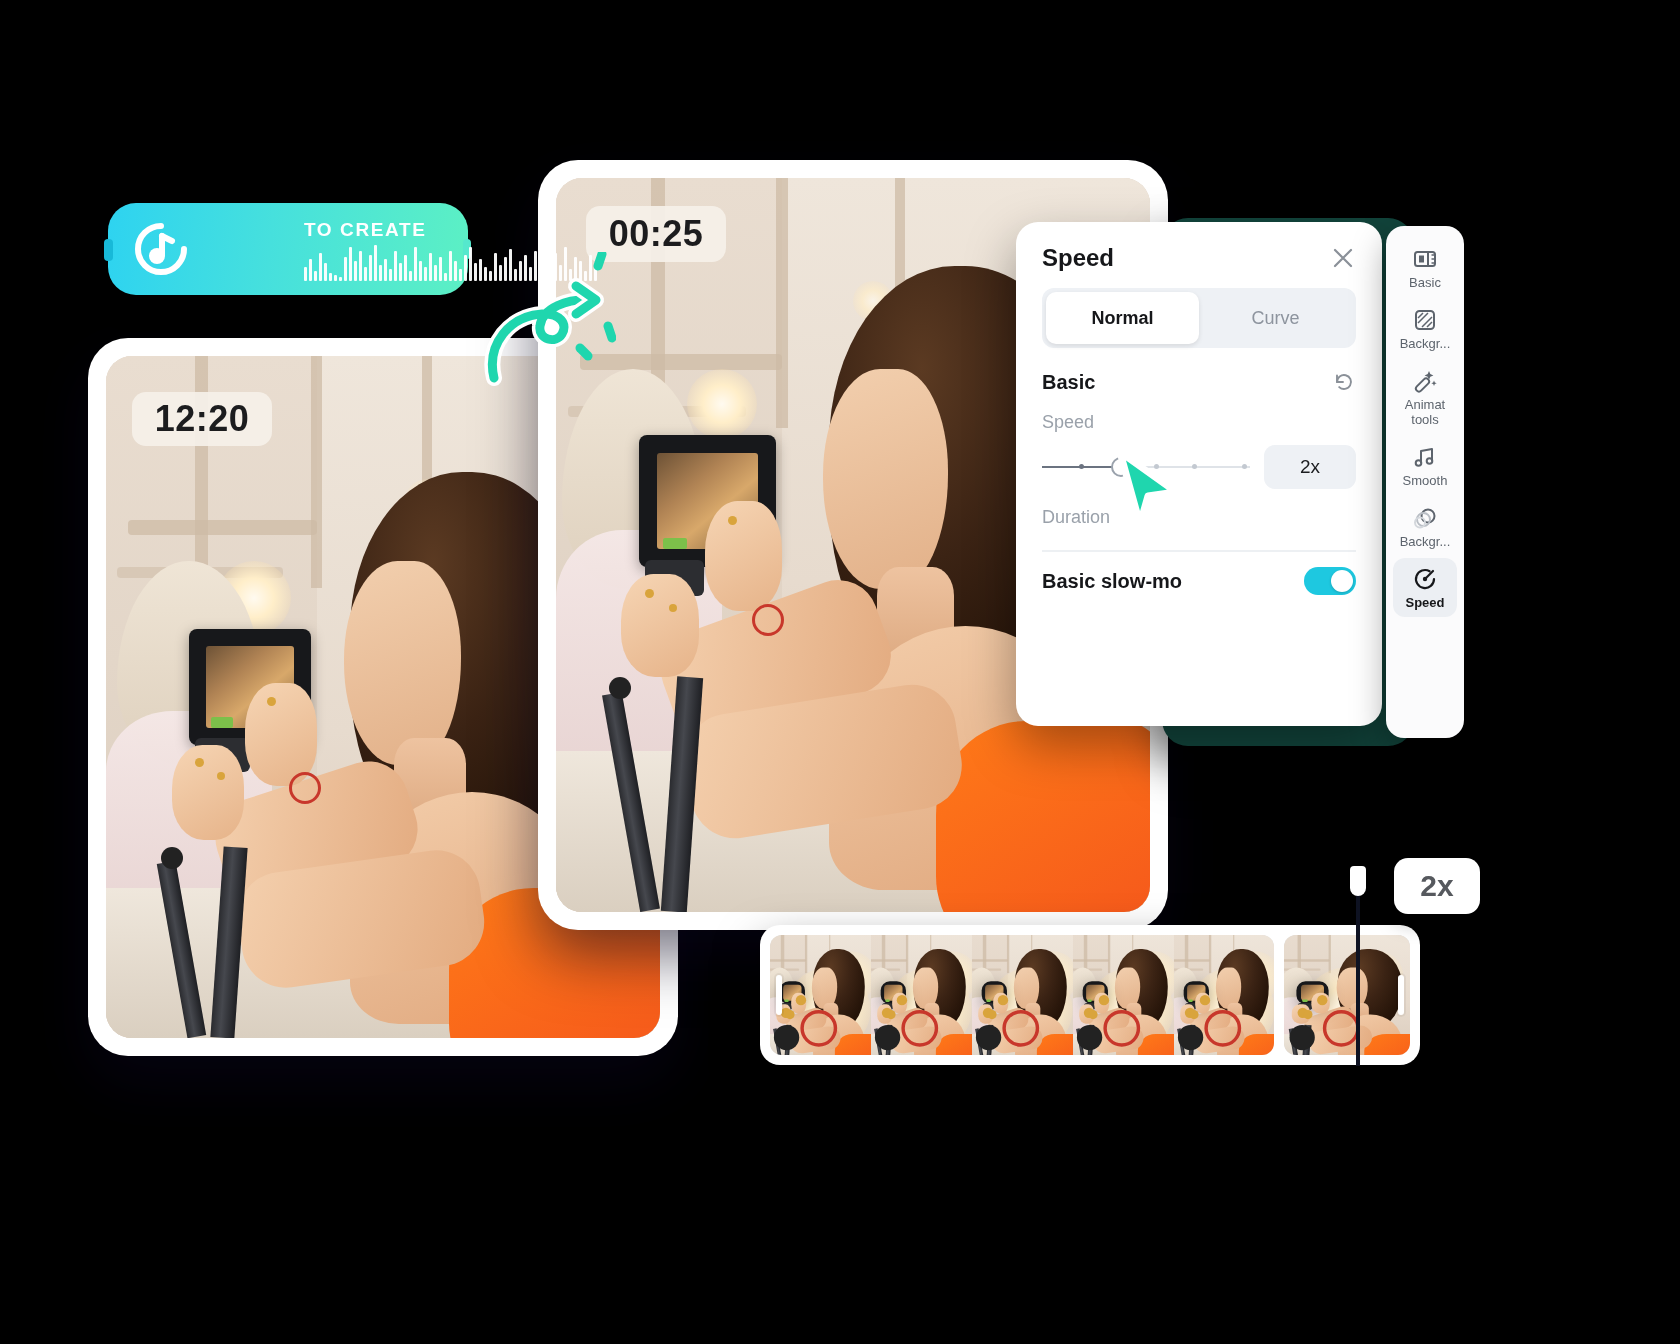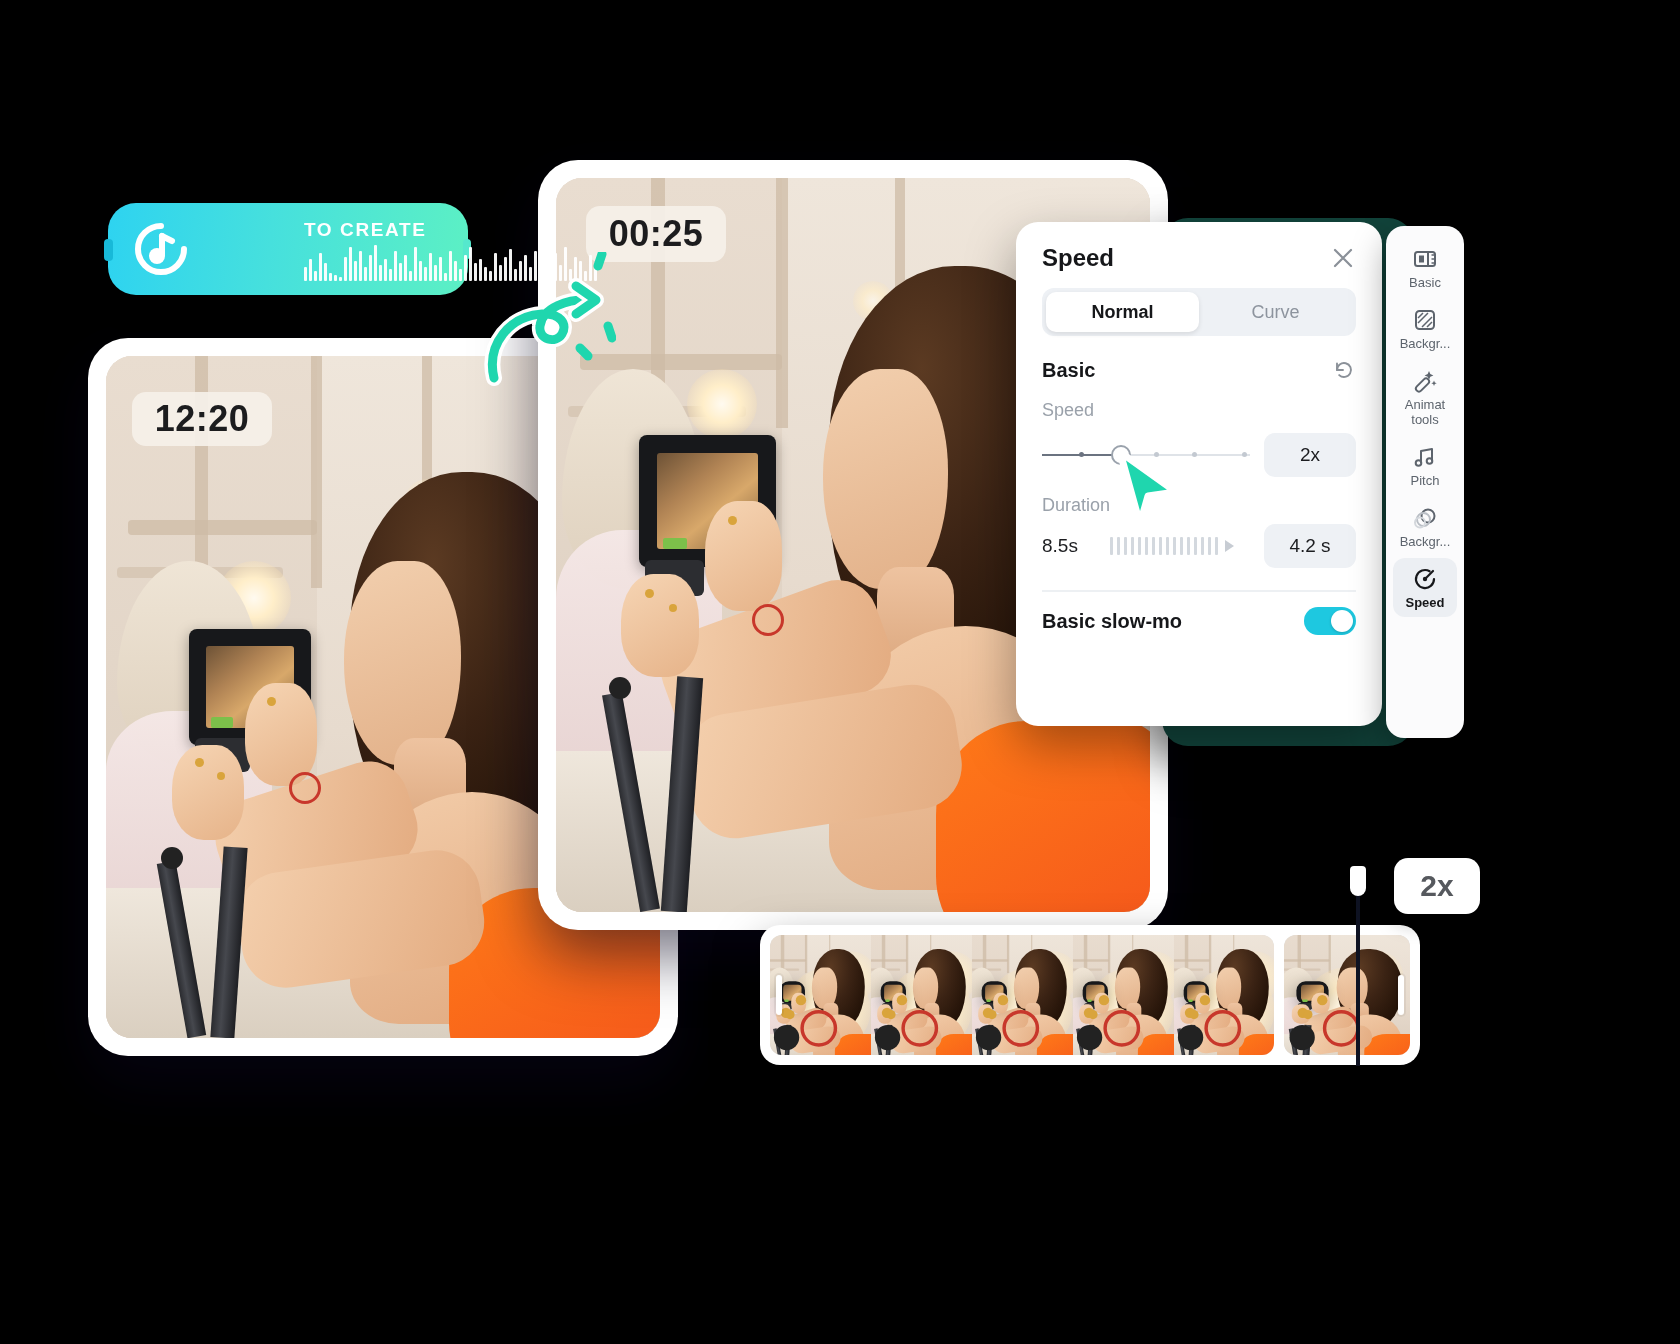--- a/index.html
+++ b/index.html
@@ -78,21 +78,21 @@
   .greenPanel{position:absolute;left:1162px;top:218px;width:252px;height:528px;
     background:#12453c;border-radius:26px;box-shadow:0 22px 44px rgba(0,0,0,.5);}
 
   
   .speedPanel{position:absolute;left:1016px;top:222px;width:366px;height:504px;
     background:#fff;border-radius:22px;box-shadow:0 20px 50px rgba(0,0,0,.35);
     padding:0 26px;box-sizing:border-box;}
   .spTitleRow{display:flex;align-items:center;justify-content:space-between;padding-top:22px;}
   .spTitle{font-size:24px;font-weight:700;color:#16171a;}
   .closeX{width:26px;height:26px;cursor:pointer;}
-  .segWrap{margin-top:16px;height:48px;background:#eef1f5;border-radius:12px;display:flex;padding:4px;box-sizing:border-box;}
+  .segWrap{margin-top:16px;height:60px;background:#eef1f5;border-radius:12px;display:flex;padding:4px;box-sizing:border-box;}
   .seg{flex:1;display:flex;align-items:center;justify-content:center;border-radius:10px;
     font-size:18px;color:#8d949e;}
   .seg.active{background:#fff;color:#16171a;font-weight:600;box-shadow:0 2px 5px rgba(0,0,0,.10);}
   .basicRow{display:flex;align-items:center;justify-content:space-between;margin-top:22px;}
   .basicLbl{font-size:20px;font-weight:700;color:#16171a;}
   .resetIcon{width:24px;height:24px;cursor:pointer;}
   .fieldLbl{font-size:18px;color:#9aa1aa;margin-top:18px;}
   .sliderRow{display:flex;align-items:center;margin-top:12px;gap:14px;}
   .sliderTrack{position:relative;flex:1;height:20px;}
   .sliderTrack .base{position:absolute;left:0;right:0;top:9px;height:2px;background:#dfe3e8;}
@@ -357,43 +357,20 @@
         <div class="tick" style="left:54%"></div>
         <div class="tick" style="left:72%"></div>
         <div class="tick" style="left:96%"></div>
         <div class="thumb" style="left:33%"></div>
       </div>
       <div class="valChip">2x</div>
     </div>
 
     <div class="fieldLbl">Duration</div>
 
-    <div class="durRow">
-      <span class="durFrom">8.5s</span>
-      <span class="ticks" id="durticks">
-          <i></i>
-          <i></i>
-          <i></i>
-          <i></i>
-          <i></i>
-          <i></i>
-          <i></i>
-          <i></i>
-          <i></i>
-          <i></i>
-          <i></i>
-          <i></i>
-          <i></i>
-          <i></i>
-          <i></i>
-          <i></i>
-          <span class="arw"></span>
-        </span>
-      <div class="valChip">4.2 s</div>
-    </div>
 
     <div class="hr"></div>
     <div class="hr" style="margin-top:0"></div>
     <div class="togRow">
       <span class="togLbl">Basic slow-mo</span>
       <span class="toggle on">
           <i class="knb"></i>
         </span>
     </div>
   </div>
@@ -435,21 +412,21 @@
     </div>
 
     <div class="sbItem">
       <span class="sbIcon">
         <svg viewBox="0 0 26 26" width="26" height="26">
           <path d="M9 19V7l11-2v12" fill="none" stroke="#5d646d" stroke-width="2" stroke-linejoin="round"></path>
           <circle cx="6.5" cy="19" r="2.8" fill="none" stroke="#5d646d" stroke-width="2"></circle>
           <circle cx="17.5" cy="17" r="2.8" fill="none" stroke="#5d646d" stroke-width="2"></circle>
         </svg>
       </span>
-      <span class="sbLbl">Pitch</span>
+      <span class="sbLbl">Smooth</span>
     </div>
 
     <div class="sbItem">
       <span class="sbIcon">
         <svg viewBox="0 0 26 26" width="26" height="26">
           <circle cx="16" cy="11" r="6.5" fill="none" stroke="#5d646d" stroke-width="2"></circle>
           <circle cx="11.5" cy="14.5" r="6.5" fill="none" stroke="#b9bec5" stroke-width="2"></circle>
           <circle cx="8" cy="17.5" r="5" fill="none" stroke="#d3d7dc" stroke-width="2"></circle>
         </svg>
       </span>

